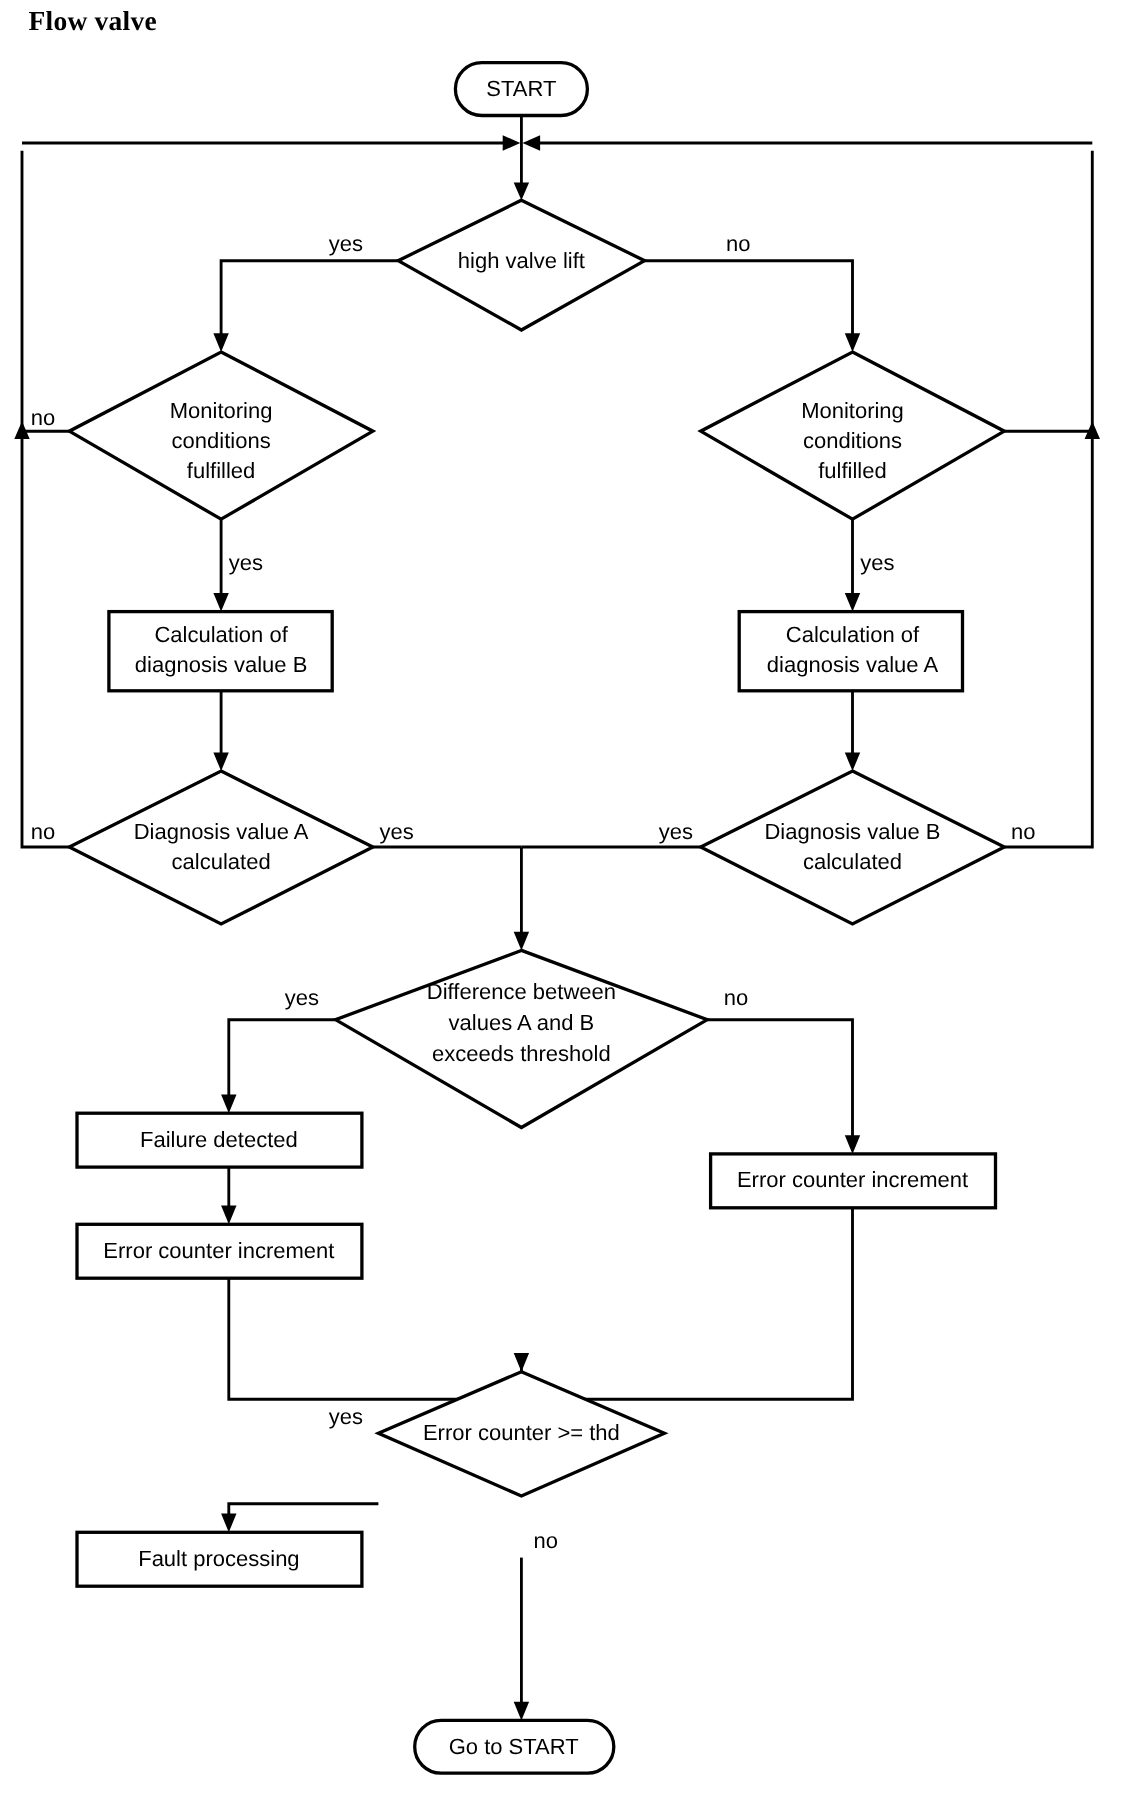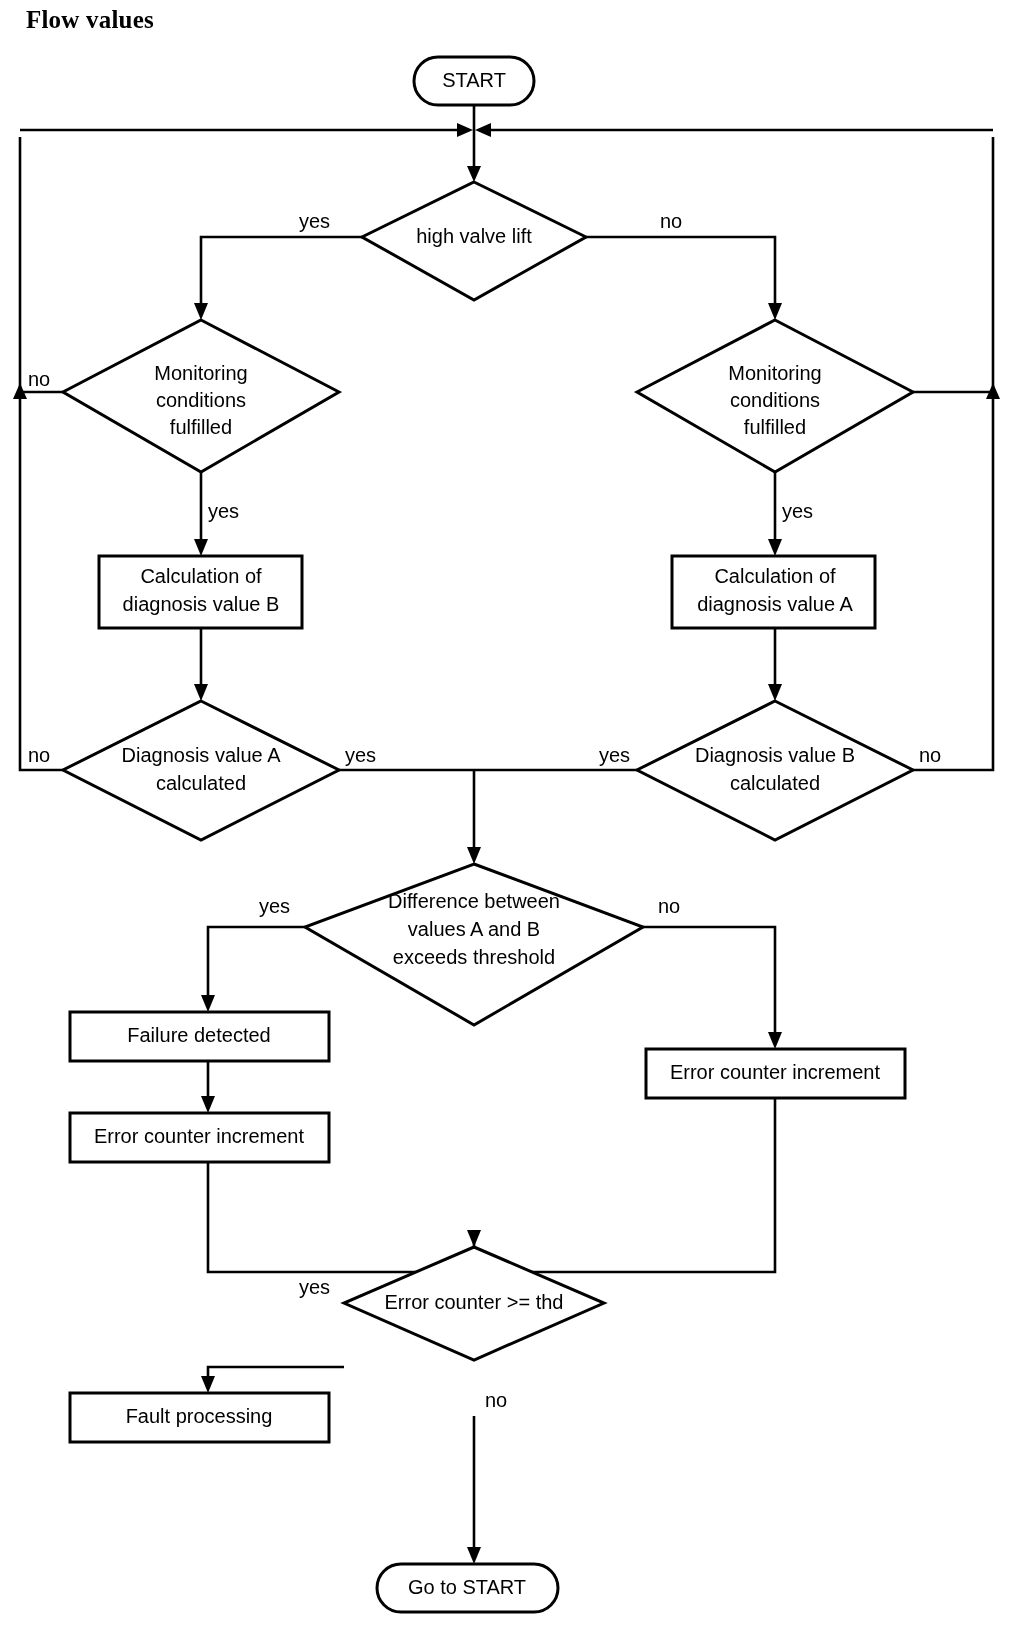--- a/index.html
+++ b/index.html
@@ -61,21 +61,21 @@
     font-size: 20px;
     fill: #000000;
     dominant-baseline: middle;
   }
   .edge-label.start-anchor { text-anchor: start; }
   .edge-label.end-anchor { text-anchor: end; }
 </style>
 </head>
 <body>
 
-<div id="page-title">Flow values</div>
+<div id="page-title">Flow valve</div>
 
 <svg id="flow-svg" viewBox="0 0 1024 1632">
 
   <g>
     <path class="conn" d="M 474 105 L 474 175"></path>
     <polygon class="arrowhead" points="474,182 467,166 481,166"></polygon>
   </g>
 
   <g>
     <path class="conn" d="M 20 130 L 466 130"></path>

